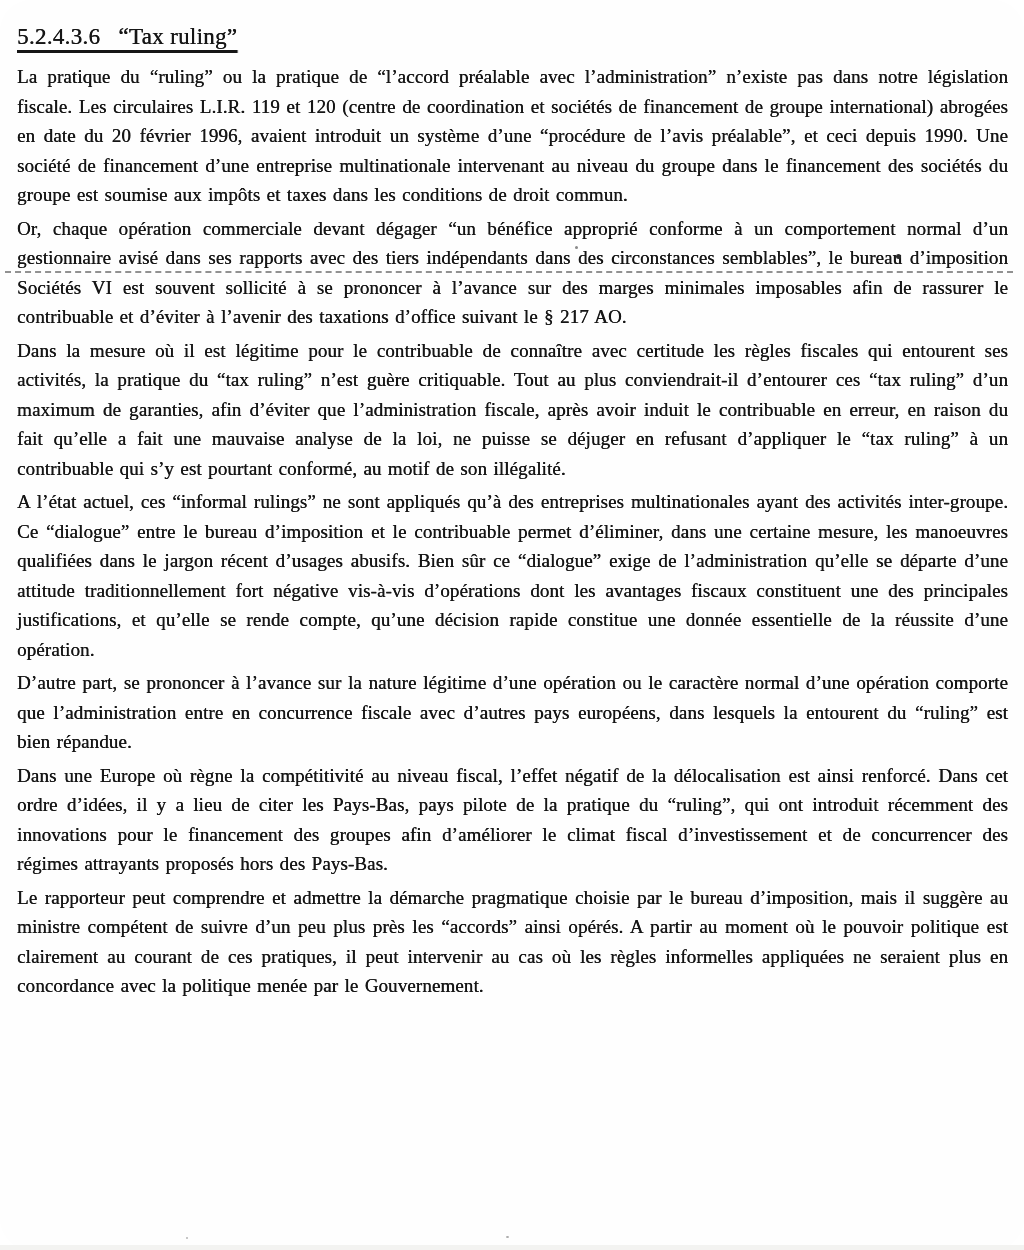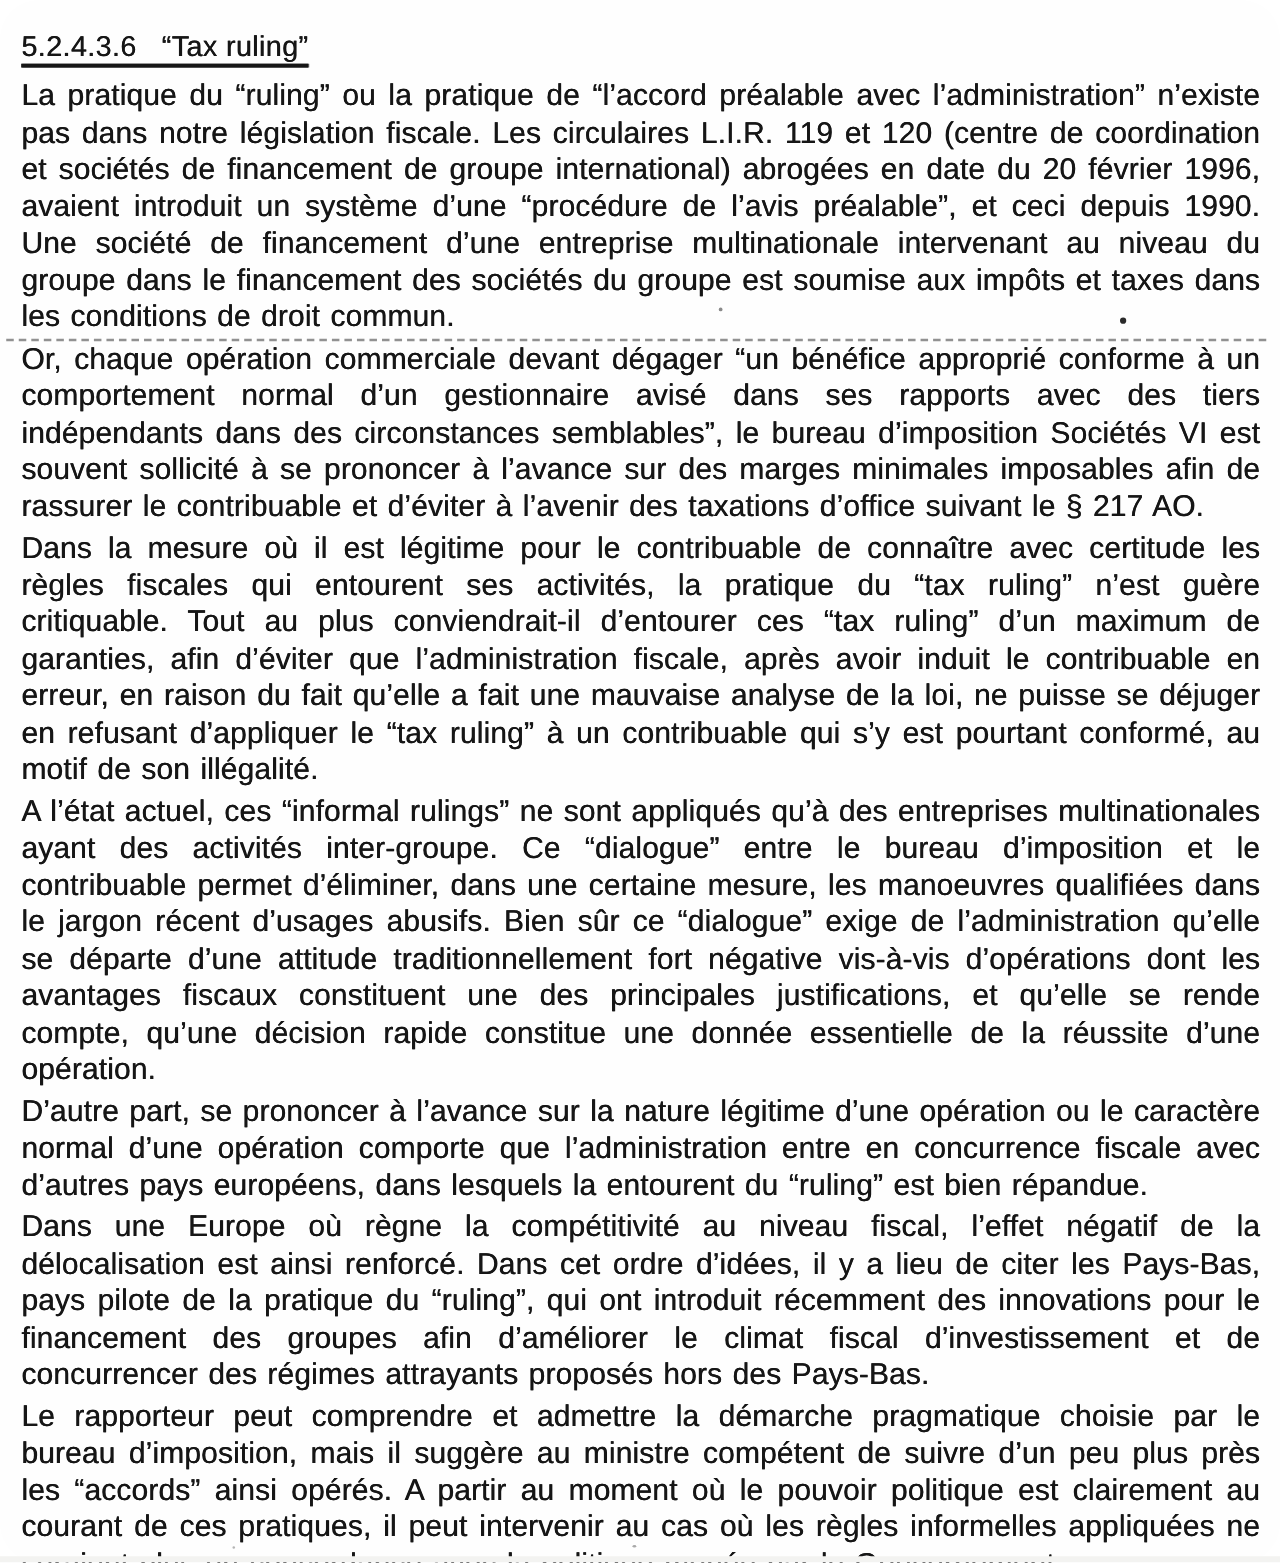--- a/index.html
+++ b/index.html
@@ -12,38 +12,38 @@
     height: 1250px;
     overflow: hidden;
     position: relative;
   }
   .page {
     position: absolute;
     inset: 0;
     padding: 22px 16px 0 17px;
     box-sizing: border-box;
     background: #fefefe;
-    font-family: Liberation Sans, sans-serif;
+    font-family: Liberation Serif, serif;
     color: #161616;
     border-radius: 31px;
   }
   .heading {
     font-size: 23px;
     font-weight: normal;
     margin: 0 0 10px 0;
     white-space: pre;
     text-decoration: underline;
     text-decoration-thickness: 2.5px;
     text-underline-offset: 6px;
     letter-spacing: 0.3px;
     text-shadow: 0.35px 0 0 currentColor;
     line-height: 30px;
   }
   .para {
-    font-size: 24px;
+    font-size: 19px;
     line-height: 29.5px;
     text-align: justify;
     margin: 0 0 4px 0;
     word-spacing: 1.5px;
     letter-spacing: 0.1px;
     text-shadow: 0.3px 0 0 currentColor;
   }
   
   .artifact-dashline {
     position: absolute;

